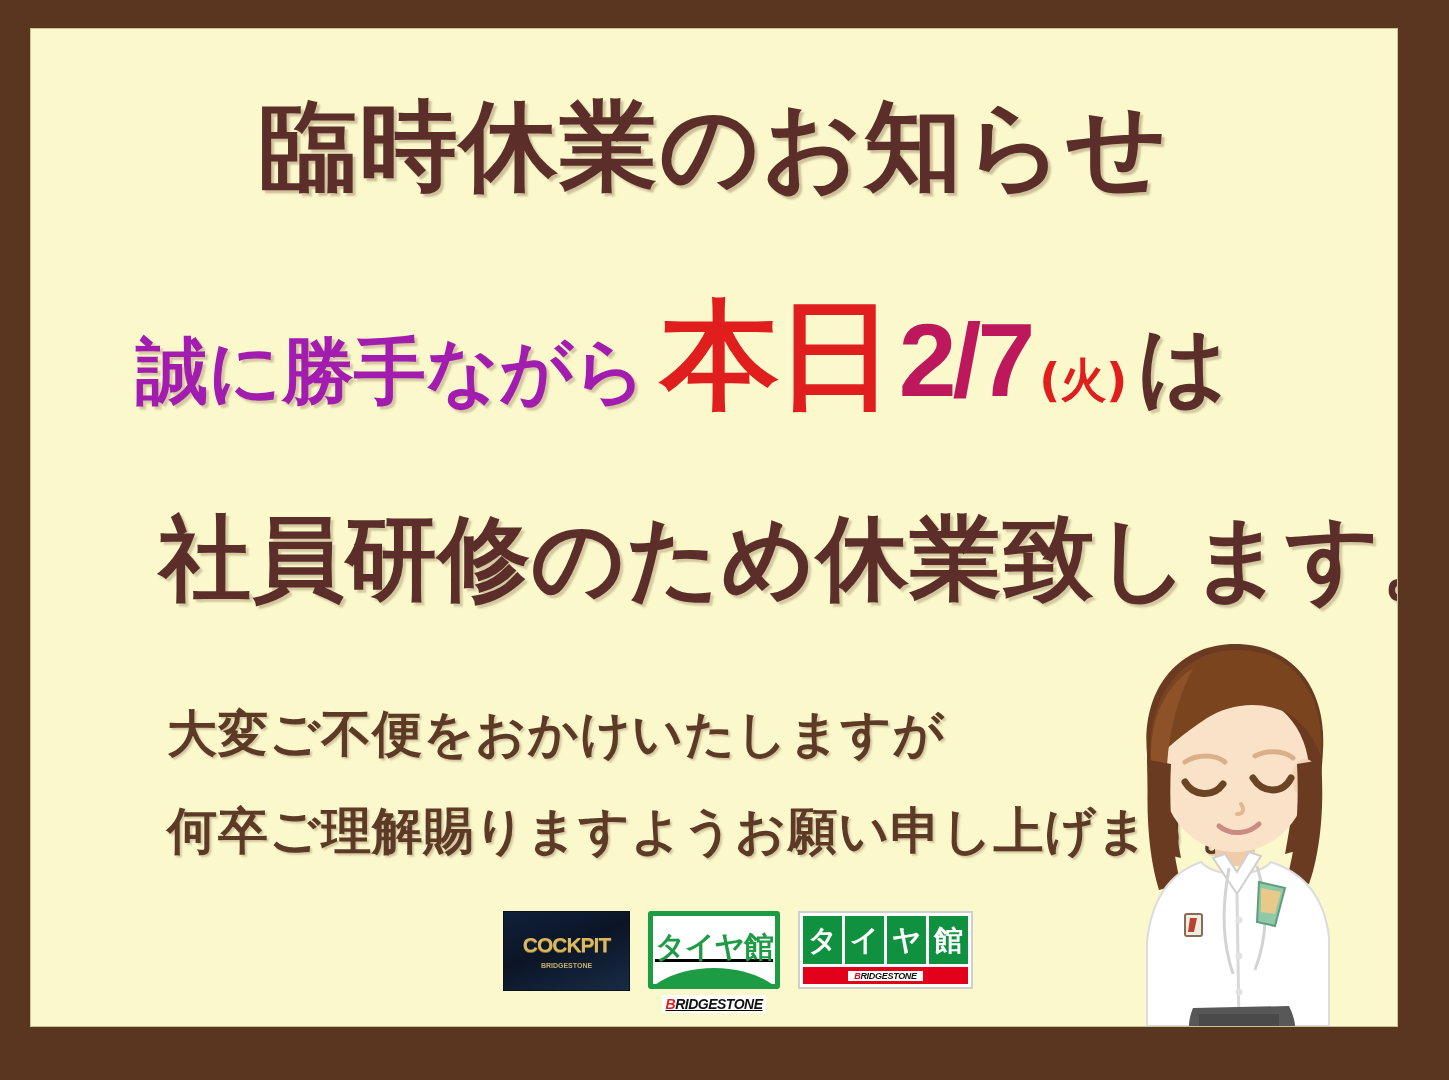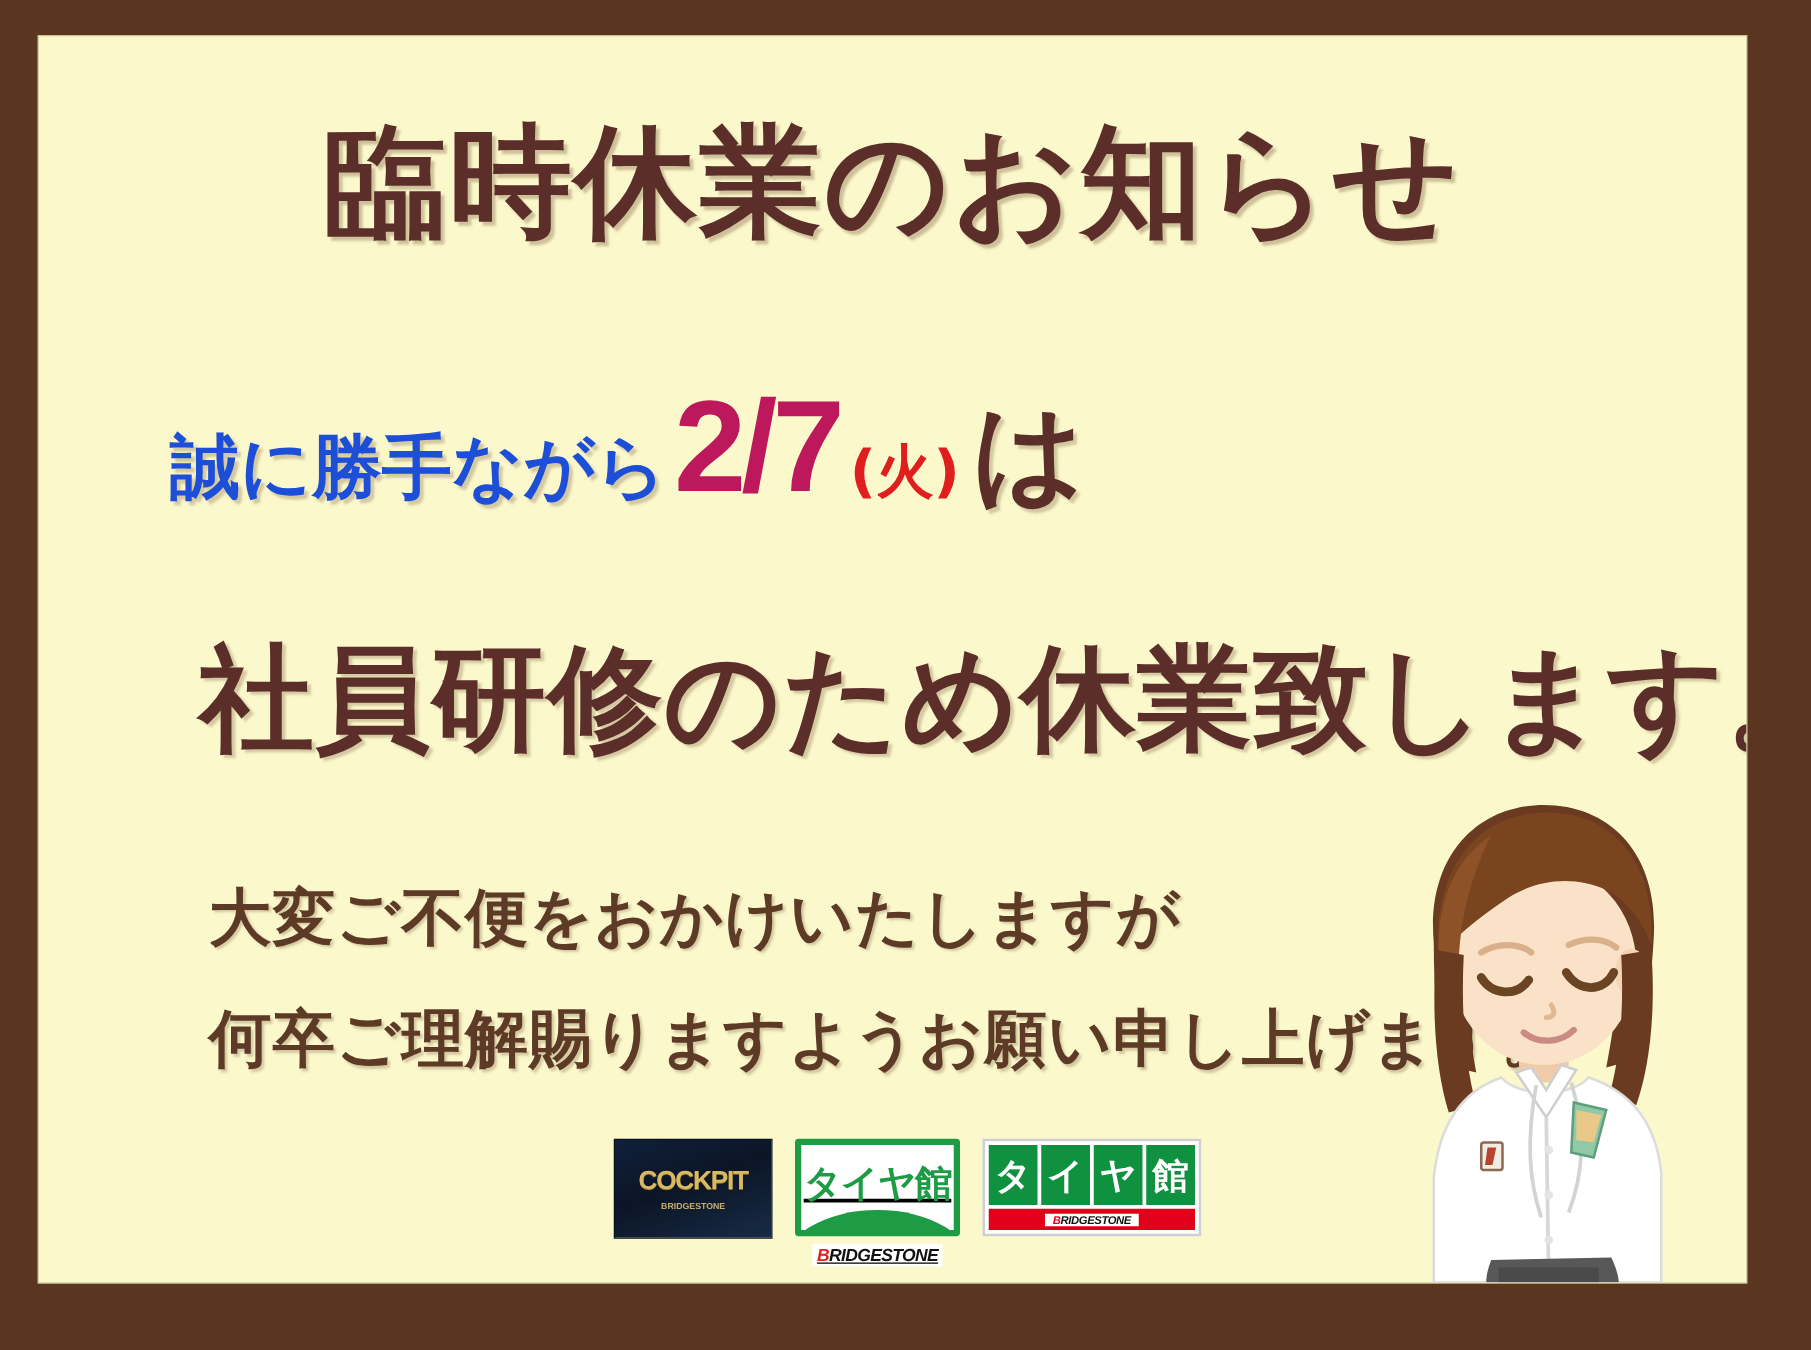--- a/index.html
+++ b/index.html
@@ -55,23 +55,23 @@
   .line2 {
     position: absolute;
     left: 105px;
     top: 270px;
     width: 1240px;
     display: flex;
     align-items: baseline;
     white-space: nowrap;
   }
   .l2-lead {
-    font-size: 56px;
-    font-weight: 700;
-    color: #1d4ed8;
+    font-size: 72px;
+    font-weight: 700;
+    color: #a21caf;
     letter-spacing: 0px;
     text-shadow: 3px 3px 2px rgba(120,90,60,.3);
   }
   .l2-today {
     font-size: 118px;
     font-weight: 700;
     color: #e01e1e;
     letter-spacing: -2px;
     margin-left: 14px;
     line-height: .95;
@@ -123,21 +123,21 @@
     color: #5c3a26;
     letter-spacing: 1px;
     white-space: nowrap;
     margin-bottom: 30px;
     text-shadow: 2px 2px 2px rgba(120,90,60,.3);
   }
 
   
   .logo-row {
     position: absolute;
-    left: 460px;
+    left: 472px;
     top: 882px;
     display: flex;
     align-items: flex-start;
     gap: 18px;
   }
 
   
   .logo-cockpit {
     width: 125px;
     height: 78px;
@@ -278,20 +278,21 @@
 </head>
 <body>
 
 <div class="poster">
   <div class="panel">
 
     <div class="headline">臨時休業のお知らせ</div>
 
     <div class="line2">
       <span class="l2-lead">誠に勝手ながら</span>
+      <span class="l2-today">本日</span>
       <span class="l2-date">2/7</span>
       <span class="l2-weekday">(火)</span>
       <span class="l2-tail">は</span>
     </div>
 
     <div class="line3">社員研修のため休業致します。</div>
 
     <div class="apology">
       <div class="apology-line">大変ご不便をおかけいたしますが</div>
       <div class="apology-line">何卒ご理解賜りますようお願い申し上げます。</div>

